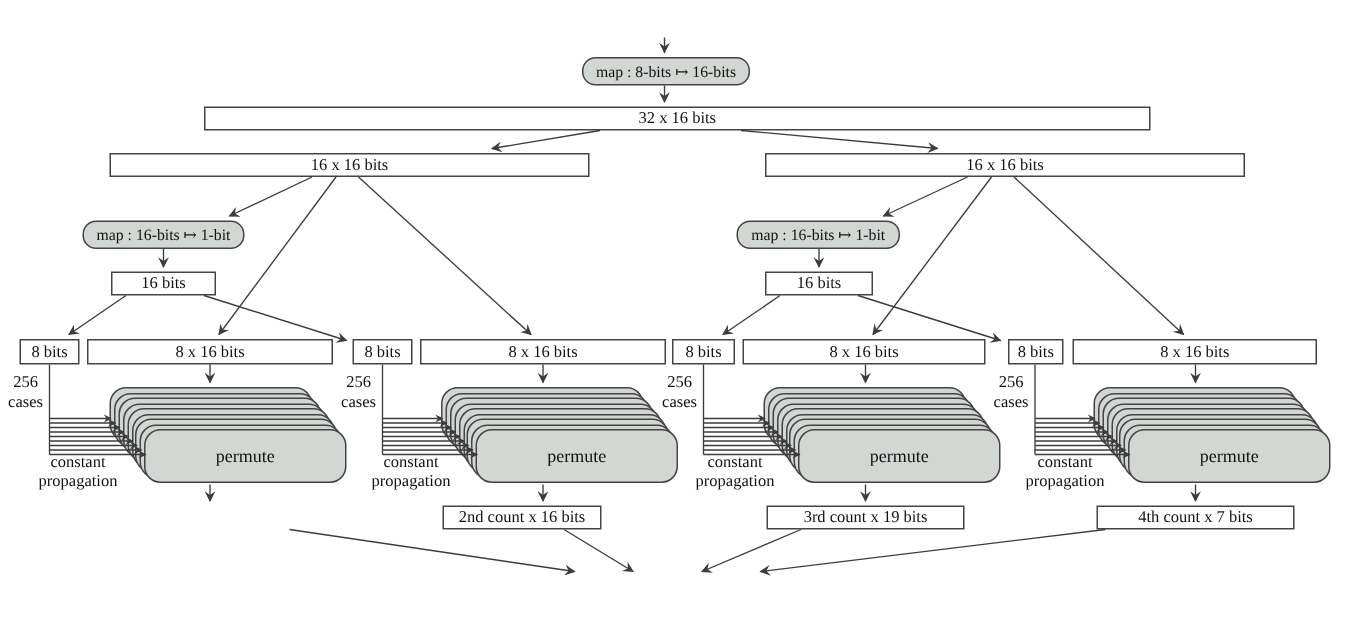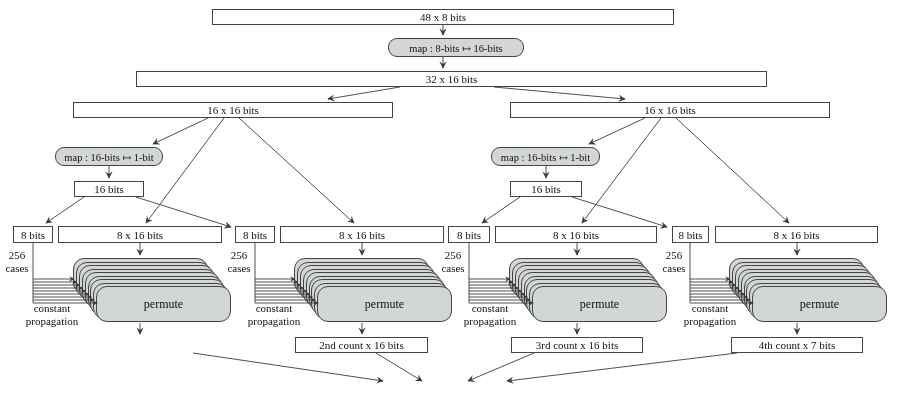--- a/index.html
+++ b/index.html
@@ -106,22 +106,21 @@
           <line x1="690" y1="288" x2="738.7" y2="288" marker-end="url(#arrs)"></line>
           <line x1="690" y1="291" x2="741.6" y2="291" marker-end="url(#arrs)"></line>
           <line x1="690" y1="294" x2="744.5" y2="294" marker-end="url(#arrs)"></line>
           <line x1="690" y1="297" x2="747.4" y2="297" marker-end="url(#arrs)"></line>
           <line x1="690" y1="300" x2="750.3" y2="300" marker-end="url(#arrs)"></line>
           <line x1="690" y1="303" x2="753.2" y2="303" marker-end="url(#arrs)"></line>
         </g>
     </g>
   </svg>
 
-  <div class="box" style="left:212px;top:9px;width:462px;height:16px">48 x 8 bits</div>
-  <div class="pill" style="left:388px;top:38px;width:136px;height:19px">map : 8-bits ↦ 16-bits</div>
+  <div class="pill" style="left:388px;top:38px;width:112px;height:19px">map : 8-bits ↦ 16-bits</div>
   <div class="box" style="left:136px;top:71px;width:631px;height:16px">32 x 16 bits</div>
 
   <div class="box" style="left:73px;top:102px;width:320px;height:16px">16 x 16 bits</div>
   <div class="box" style="left:510px;top:102px;width:320px;height:16px">16 x 16 bits</div>
 
   <div class="pill" style="left:55px;top:147px;width:108px;height:19px">map : 16-bits ↦ 1-bit</div>
   <div class="pill" style="left:491px;top:147px;width:109px;height:19px">map : 16-bits ↦ 1-bit</div>
 
   <div class="box" style="left:74px;top:181px;width:70px;height:16px">16 bits</div>
   <div class="box" style="left:510px;top:181px;width:72px;height:16px">16 bits</div>
@@ -152,39 +151,39 @@
       <div class="layer" style="left: 2.9px; top: 3.5px;"></div>
       <div class="layer" style="left: 5.8px; top: 7px;"></div>
       <div class="layer" style="left: 8.7px; top: 10.5px;"></div>
       <div class="layer" style="left: 11.6px; top: 14px;"></div>
       <div class="layer" style="left: 14.5px; top: 17.5px;"></div>
       <div class="layer" style="left: 17.4px; top: 21px;"></div>
       <div class="layer" style="left: 20.3px; top: 24.5px;"></div>
       <div class="layer" style="left: 23.2px; top: 28px;"></div>
       <span class="permute-label">permute</span>
     </div>
-  <div class="box" style="left:295px;top:337px;width:133px;height:16px">2nd count x 16 bits</div>
+  <div class="box" style="left:295px;top:337px;width:106px;height:16px">2nd count x 16 bits</div>
 
   <div class="box" style="left:448px;top:226px;width:42px;height:17px">8 bits</div>
   <div class="box" style="left:495px;top:226px;width:162px;height:17px">8 x 16 bits</div>
   <div class="lbl" style="left:438px;top:249px;width:30px"><span>256</span><br><span>cases</span></div>
   <div class="lbl" style="left:455px;top:302px;width:70px"><span>constant</span><br><span>propagation</span></div>
   <div class="stack" style="left:509px;top:258px">
       <div class="layer" style="left: 0px; top: 0px;"></div>
       <div class="layer" style="left: 2.9px; top: 3.5px;"></div>
       <div class="layer" style="left: 5.8px; top: 7px;"></div>
       <div class="layer" style="left: 8.7px; top: 10.5px;"></div>
       <div class="layer" style="left: 11.6px; top: 14px;"></div>
       <div class="layer" style="left: 14.5px; top: 17.5px;"></div>
       <div class="layer" style="left: 17.4px; top: 21px;"></div>
       <div class="layer" style="left: 20.3px; top: 24.5px;"></div>
       <div class="layer" style="left: 23.2px; top: 28px;"></div>
       <span class="permute-label">permute</span>
     </div>
-  <div class="box" style="left:511px;top:337px;width:132px;height:16px">3rd count x 16 bits</div>
+  <div class="box" style="left:511px;top:337px;width:132px;height:16px">3rd count x 19 bits</div>
 
   <div class="box" style="left:672px;top:226px;width:37px;height:17px">8 bits</div>
   <div class="box" style="left:715px;top:226px;width:163px;height:17px">8 x 16 bits</div>
   <div class="lbl" style="left:659px;top:249px;width:30px"><span>256</span><br><span>cases</span></div>
   <div class="lbl" style="left:675px;top:302px;width:70px"><span>constant</span><br><span>propagation</span></div>
   <div class="stack" style="left:729px;top:258px">
       <div class="layer" style="left: 0px; top: 0px;"></div>
       <div class="layer" style="left: 2.9px; top: 3.5px;"></div>
       <div class="layer" style="left: 5.8px; top: 7px;"></div>
       <div class="layer" style="left: 8.7px; top: 10.5px;"></div>

